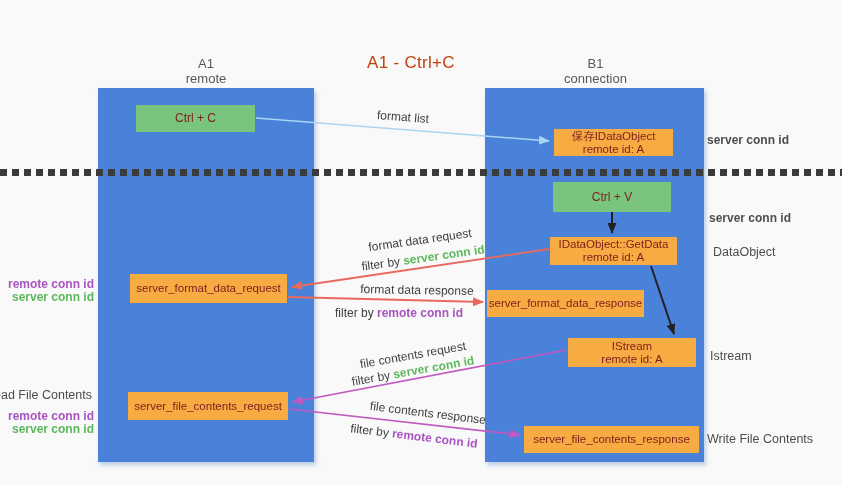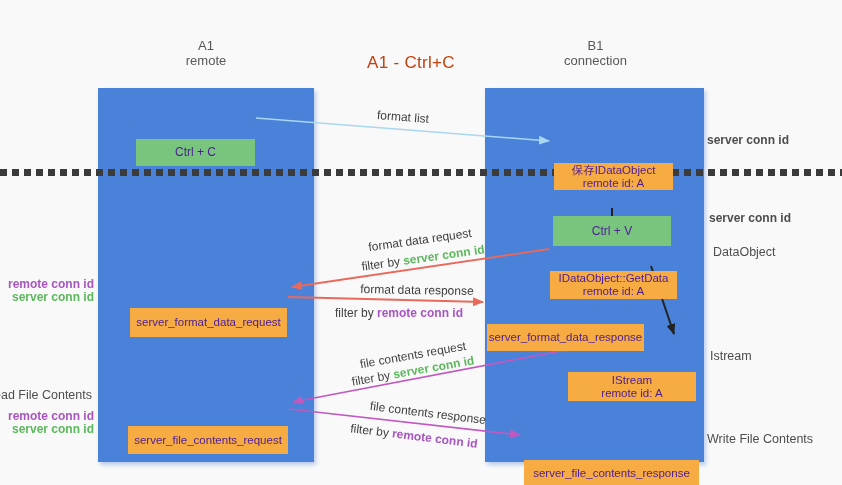--- a/index.html
+++ b/index.html
@@ -21,21 +21,21 @@
     text-align:center;
     font-size:17px;line-height:21px;
     color:#c2410c;
     letter-spacing:.3px;
   }
   .title div{white-space:pre;}
   .title-inner{display:inline-block;text-align:left;margin-left:-20px;}
 
   
   .lane-header{
-    top:38px;width:216px;
+    top:56px;width:216px;
     text-align:center;
     font-size:13px;line-height:15px;
     color:#585858;
   }
 
   
   .lane{
     top:88px;height:374px;
     background:var(--lane-blue,#4a82d9);
     box-shadow:2px 3px 4px rgba(110,150,215,.45);
@@ -53,22 +53,22 @@
   .a-blue{stroke:var(--light-blue-arrow,#a9d6f0);stroke-width:1.6;}
   .a-red{stroke:var(--red-arrow,#e9695c);stroke-width:1.8;}
   .a-mag{stroke:var(--magenta-arrow,#c159c0);stroke-width:1.6;}
   .a-black{stroke:#222;stroke-width:2;}
 
   
   .node{
     z-index:5;
     display:flex;flex-direction:column;
     align-items:center;justify-content:center;
-    color:#4c1d95;text-align:center;
-    font-size:12px;line-height:13px;margin-top:34px;
+    color:#7f1d1d;text-align:center;
+    font-size:12px;line-height:13px;
   }
   .node.two{font-size:11.5px;}
   .node.green{background:var(--green-box,#79c57e);}
   .node.orange{background:var(--orange-box,#f6ab43);}
   .node.small-text{font-size:11.5px;}
 
   
   .alabel{
     z-index:6;
     white-space:nowrap;

